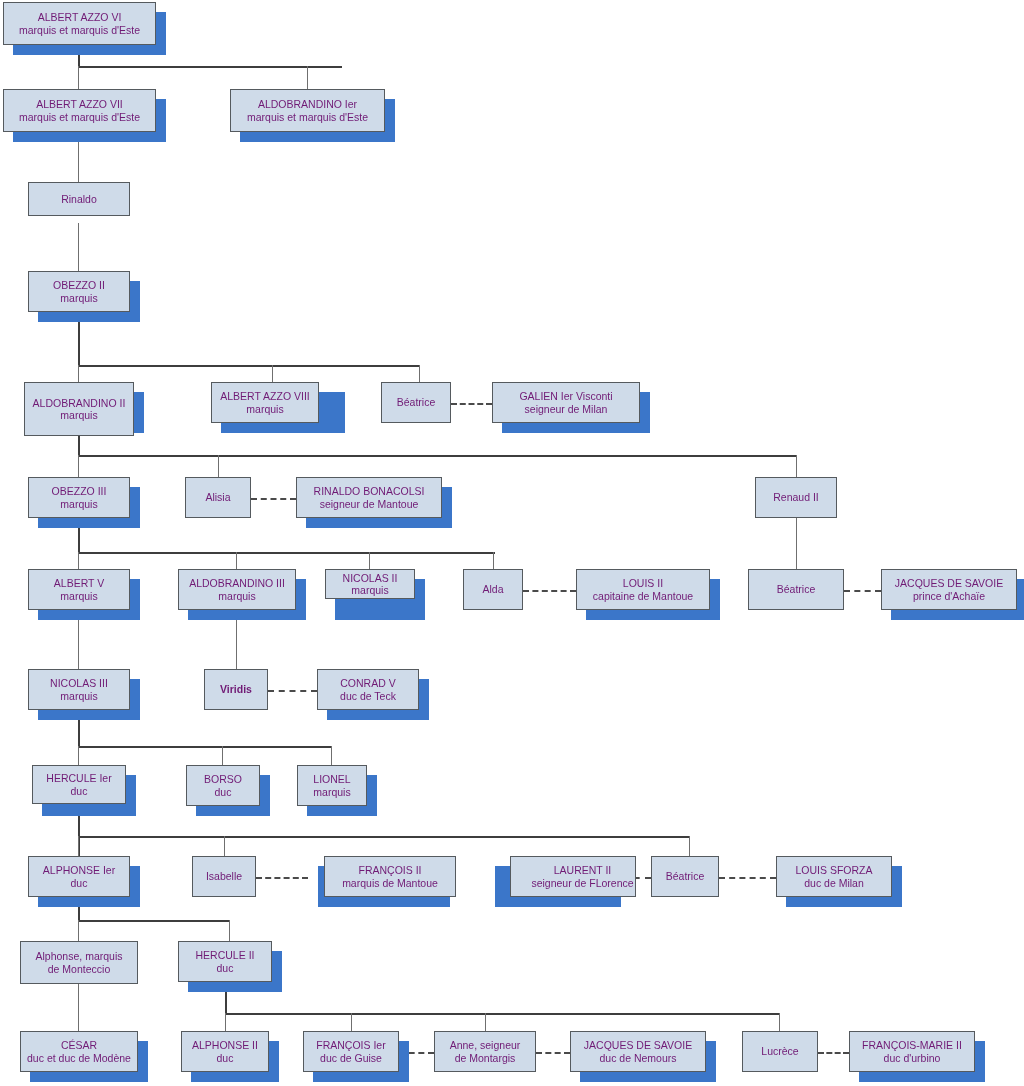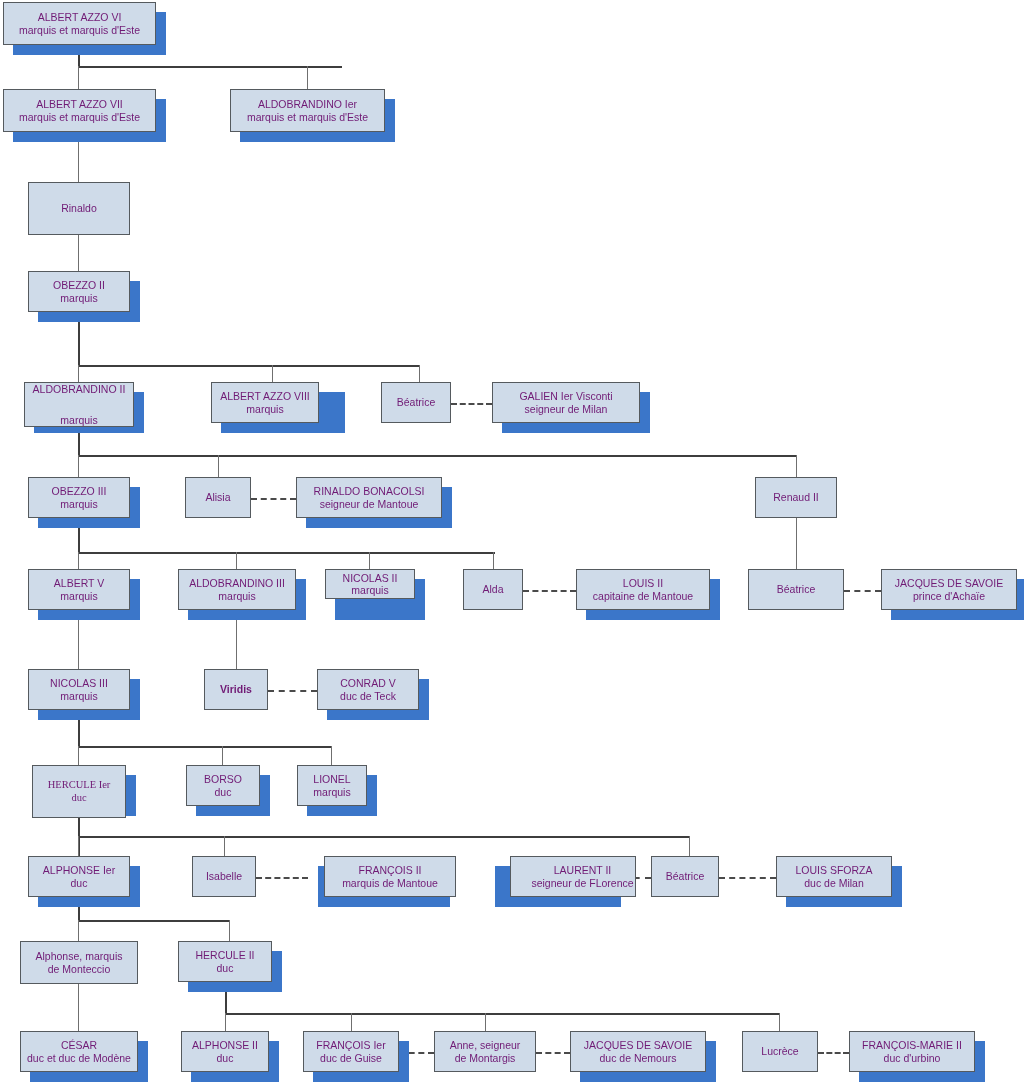--- a/index.html
+++ b/index.html
@@ -113,30 +113,30 @@
       <div class="shadow" style="left: 13px; top: 99px; width: 153px; height: 43px; background: rgb(59, 118, 201);"></div>
       <div class="node" style="left: 3px; top: 89px; width: 153px; height: 43px;">
         <div class="l1">ALBERT AZZO VII</div>
         <div class="l2">marquis et marquis d'Este</div>
       </div>
       <div class="shadow" style="left: 240px; top: 99px; width: 155px; height: 43px; background: rgb(59, 118, 201);"></div>
       <div class="node" style="left: 230px; top: 89px; width: 155px; height: 43px;">
         <div class="l1">ALDOBRANDINO Ier</div>
         <div class="l2">marquis et marquis d'Este</div>
       </div>
-      <div class="node one" style="left: 28px; top: 182px; width: 102px; height: 53px;">
+      <div class="node one" style="left: 28px; top: 182px; width: 102px; height: 34px;">
         <div class="l1">Rinaldo</div>
       </div>
       <div class="shadow" style="left: 38px; top: 281px; width: 102px; height: 41px; background: rgb(59, 118, 201);"></div>
       <div class="node" style="left: 28px; top: 271px; width: 102px; height: 41px;">
         <div class="l1">OBEZZO II</div>
         <div class="l2">marquis</div>
       </div>
       <div class="shadow" style="left: 34px; top: 392px; width: 110px; height: 41px; background: rgb(59, 118, 201);"></div>
-      <div class="node" style="left: 24px; top: 382px; width: 110px; height: 45px; justify-content: space-between;">
+      <div class="node" style="left: 24px; top: 382px; width: 110px; height: 54px;">
         <div class="l1">ALDOBRANDINO II</div>
         <div class="l2">marquis</div>
       </div>
       <div class="shadow" style="left: 221px; top: 392px; width: 124px; height: 41px; background: rgb(59, 118, 201);"></div>
       <div class="node" style="left: 211px; top: 382px; width: 108px; height: 41px;">
         <div class="l1">ALBERT AZZO VIII</div>
         <div class="l2">marquis</div>
       </div>
       <div class="node one" style="left: 381px; top: 382px; width: 70px; height: 41px;">
         <div class="l1">Béatrice</div>
@@ -200,21 +200,21 @@
       </div>
       <div class="node one" style="left: 204px; top: 669px; width: 64px; height: 41px; font-weight: bold;">
         <div class="l1">Viridis</div>
       </div>
       <div class="shadow" style="left: 327px; top: 679px; width: 102px; height: 41px; background: rgb(59, 118, 201);"></div>
       <div class="node" style="left: 317px; top: 669px; width: 102px; height: 41px;">
         <div class="l1">CONRAD V</div>
         <div class="l2">duc de Teck</div>
       </div>
       <div class="shadow" style="left: 42px; top: 775px; width: 94px; height: 41px; background: rgb(59, 118, 201);"></div>
-      <div class="node" style="left: 32px; top: 765px; width: 94px; height: 53px; font-family: Liberation Serif, serif;">
+      <div class="node" style="left: 32px; top: 765px; width: 94px; height: 39px;">
         <div class="l1">HERCULE Ier</div>
         <div class="l2">duc</div>
       </div>
       <div class="shadow" style="left: 196px; top: 775px; width: 74px; height: 41px; background: rgb(59, 118, 201);"></div>
       <div class="node" style="left: 186px; top: 765px; width: 74px; height: 41px;">
         <div class="l1">BORSO</div>
         <div class="l2">duc</div>
       </div>
       <div class="shadow" style="left: 307px; top: 775px; width: 70px; height: 41px; background: rgb(59, 118, 201);"></div>
       <div class="node" style="left: 297px; top: 765px; width: 70px; height: 41px;">

